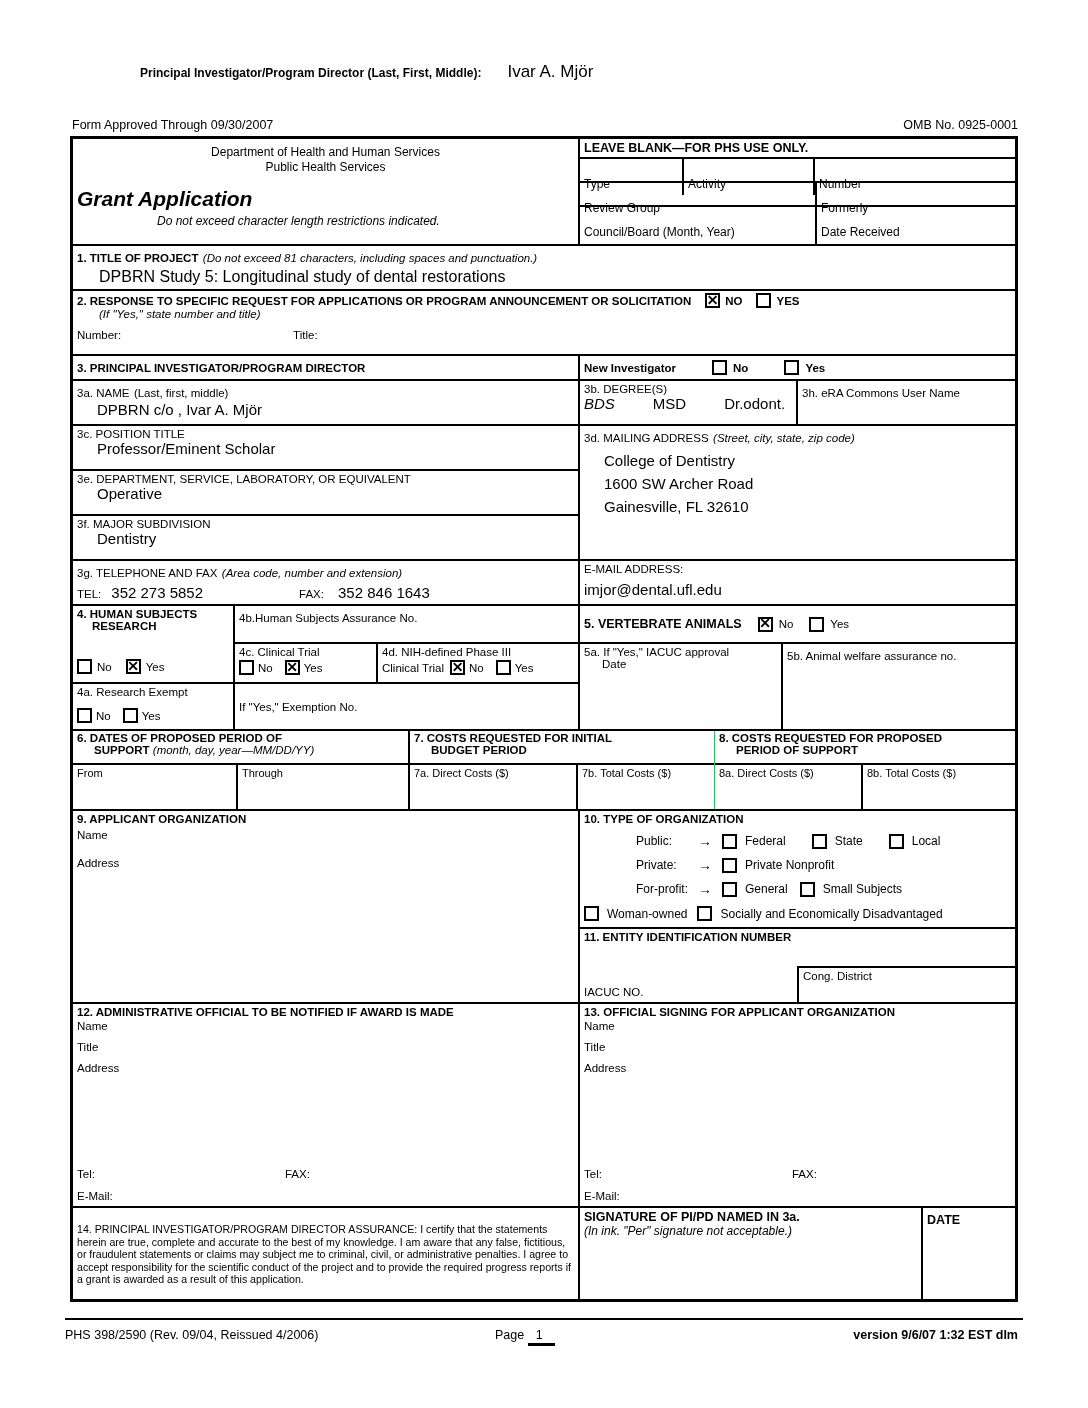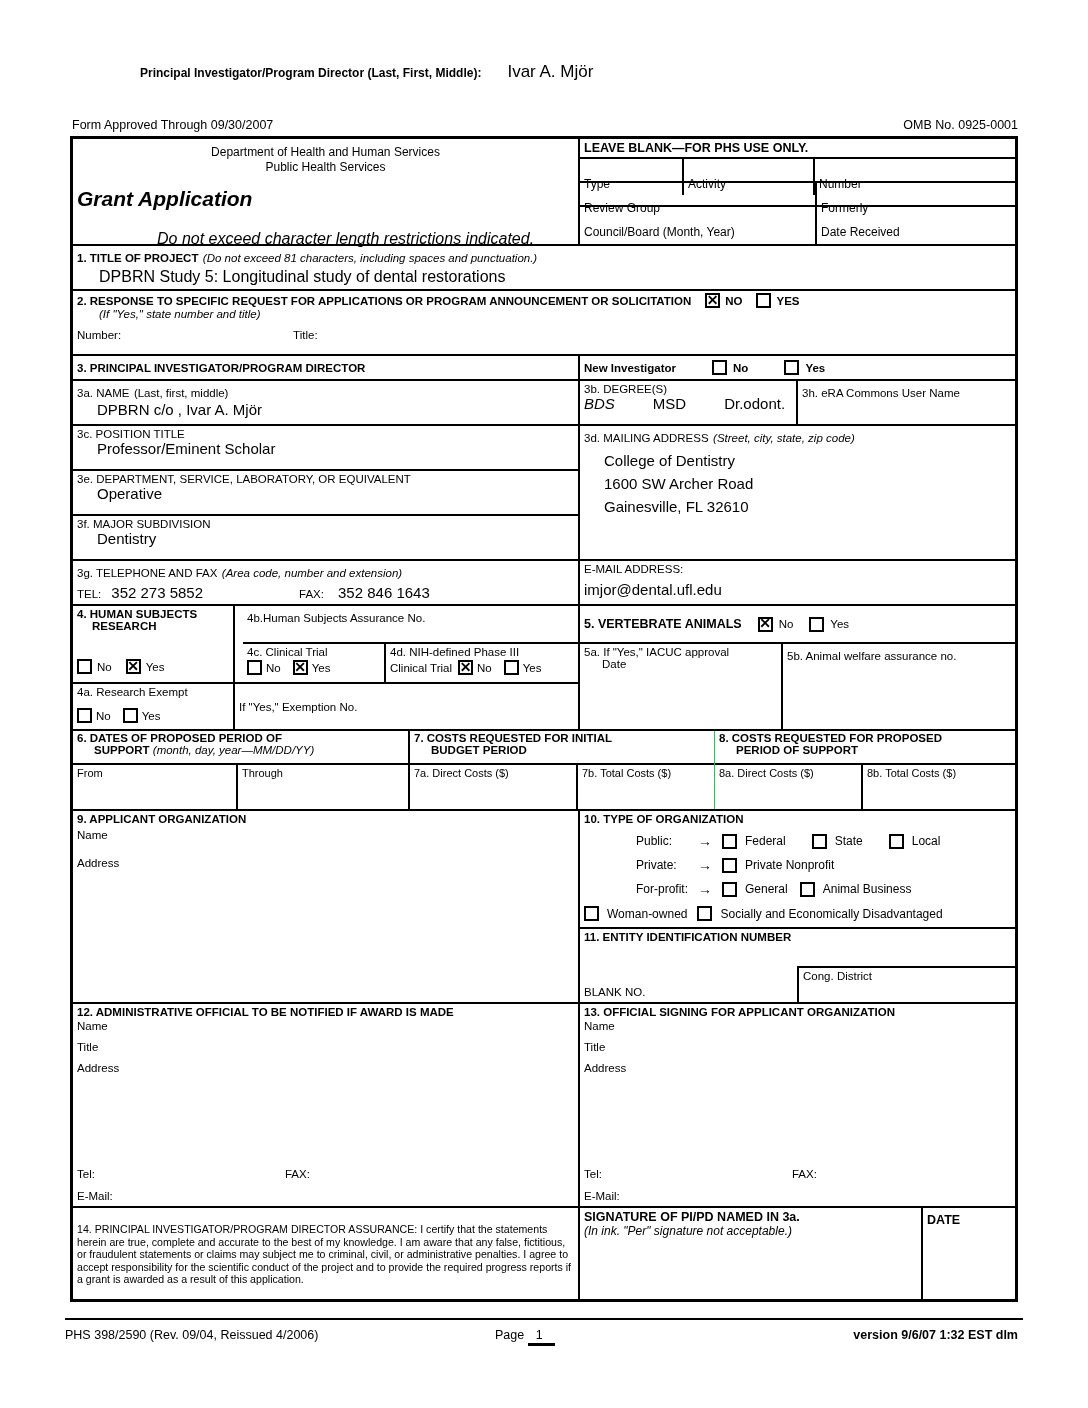--- a/index.html
+++ b/index.html
@@ -32,21 +32,21 @@
   .cb { display:inline-block; width:15px; height:15px; border:2px solid #000;
         position:relative; vertical-align:-3px; flex:none; }
   .cb.checked::before { content:"\2715"; position:absolute; left:50%; top:50%;
         transform:translate(-50%,-54%); font-size:14px; font-weight:bold; }
 
   
   .r1 { height: 107px; }
   .agency { width: 507px; }
   .agency .dept { text-align:center; font-size:12px; margin-top:6px; line-height:15px; }
   .agency .ga-title { font-size:21px; font-weight:bold; font-style:italic; margin:12px 0 0 4px; }
-  .agency .ga-note { font-style:italic; font-size:16px; margin:19px 0 0 84px; }
+  .agency .ga-note { font-style:italic; font-size:12px; margin:3px 0 0 84px; }
   .phs { flex:1; display:flex; flex-direction:column; }
   .phs-hdr { font-size:12.5px; font-weight:bold; padding:2px 4px; border-bottom:2px solid #000; }
   .phs-row { display:flex; border-bottom:2px solid #000; height:24px; }
   .phs-row:last-child { border-bottom:none; flex:1; }
   .phs-cell { border-right:2px solid #000; padding:18px 4px; font-size:12px; }
   .phs-cell:last-child { border-right:none; }
   .w-type { width:104px; } .w-act { width:131px; } .w-rg { width:237px; }
 
   
   .r2 { height: 45px; }
@@ -92,21 +92,21 @@
   .telfax .sl { font-size:11.5px; }
   .telfax .telv { margin:0 0 0 10px; }
   .telfax .faxl { margin-left:96px; }
   .telfax .faxv { margin-left:14px; }
   .cemail { flex:1; }
   .email-val { font-size:15px; margin-top:6px; }
 
   
   .r8 { height: 125px; }
   .hs-left { width:507px; display:flex; flex-direction:column; }
-  .hs-a { display:flex; border-bottom:2px solid #000; height:78px;gap:8px; }
+  .hs-a { display:flex; border-bottom:2px solid #000; height:78px; }
   .hs-b { display:flex; flex:1; }
   .c4 { width:162px; border-right:2px solid #000; padding:2px 4px; display:flex; flex-direction:column; }
   .c4 .cbs { margin-top:auto; margin-bottom:6px; display:flex; align-items:center; font-size:11.5px; }
   .c4 .cbs .cb { margin-right:5px; } .c4 .cbs .gap { width:14px; }
   .hs-r { flex:1; display:flex; flex-direction:column; }
   .c4b { border-bottom:2px solid #000; height:38px; padding:2px 4px; }
   .cdrow { display:flex; flex:1; }
   .c4c { width:143px; border-right:2px solid #000; padding:2px 4px; }
   .c4d { flex:1; padding:2px 4px; }
   .mini-cbs { display:flex; align-items:center; font-size:11.5px; margin-top:2px; }
@@ -463,38 +463,38 @@
           </div>
           <div class="orow">
             <span class="rl">For-profit:</span>
             <span class="arr">→</span>
             <span class="opt" style="margin-right:12px">
                 <span class="cb"></span>
                 <span>General</span>
               </span>
             <span class="opt">
                 <span class="cb"></span>
-                <span>Animal Business</span>
+                <span>Small Subjects</span>
               </span>
           </div>
           <div class="orow noindent">
             <span class="opt" style="margin-right:10px">
                 <span class="cb"></span>
                 <span>Woman-owned</span>
               </span>
             <span class="opt">
                 <span class="cb"></span>
                 <span>Socially and Economically Disadvantaged</span>
               </span>
           </div>
         </div>
         <div class="c11">
           <div class="lbl-b">11.  ENTITY IDENTIFICATION NUMBER</div>
           <div class="entity-bottom">
-            <div class="duns">BLANK NO.</div>
+            <div class="duns">IACUC NO.</div>
             <div class="cong">Cong. District</div>
           </div>
         </div>
       </div>
     </div>
 
     <div class="row r11">
       <div class="cell off">
         <div class="lbl-b">12. ADMINISTRATIVE OFFICIAL TO BE NOTIFIED IF AWARD IS MADE</div>
         <div class="f first">Name</div>

